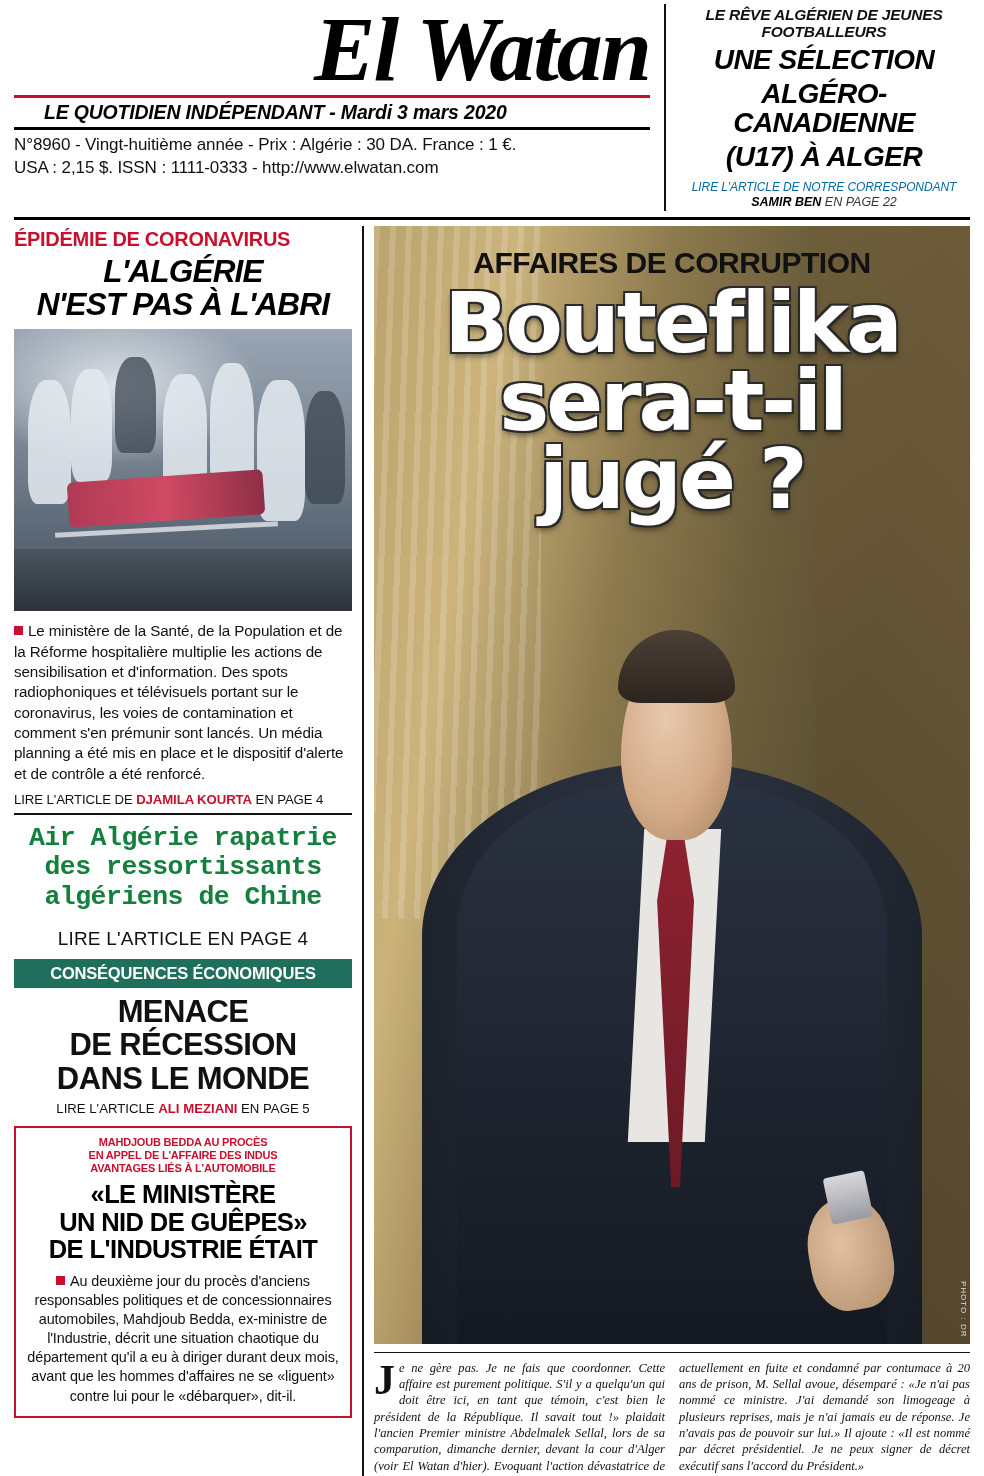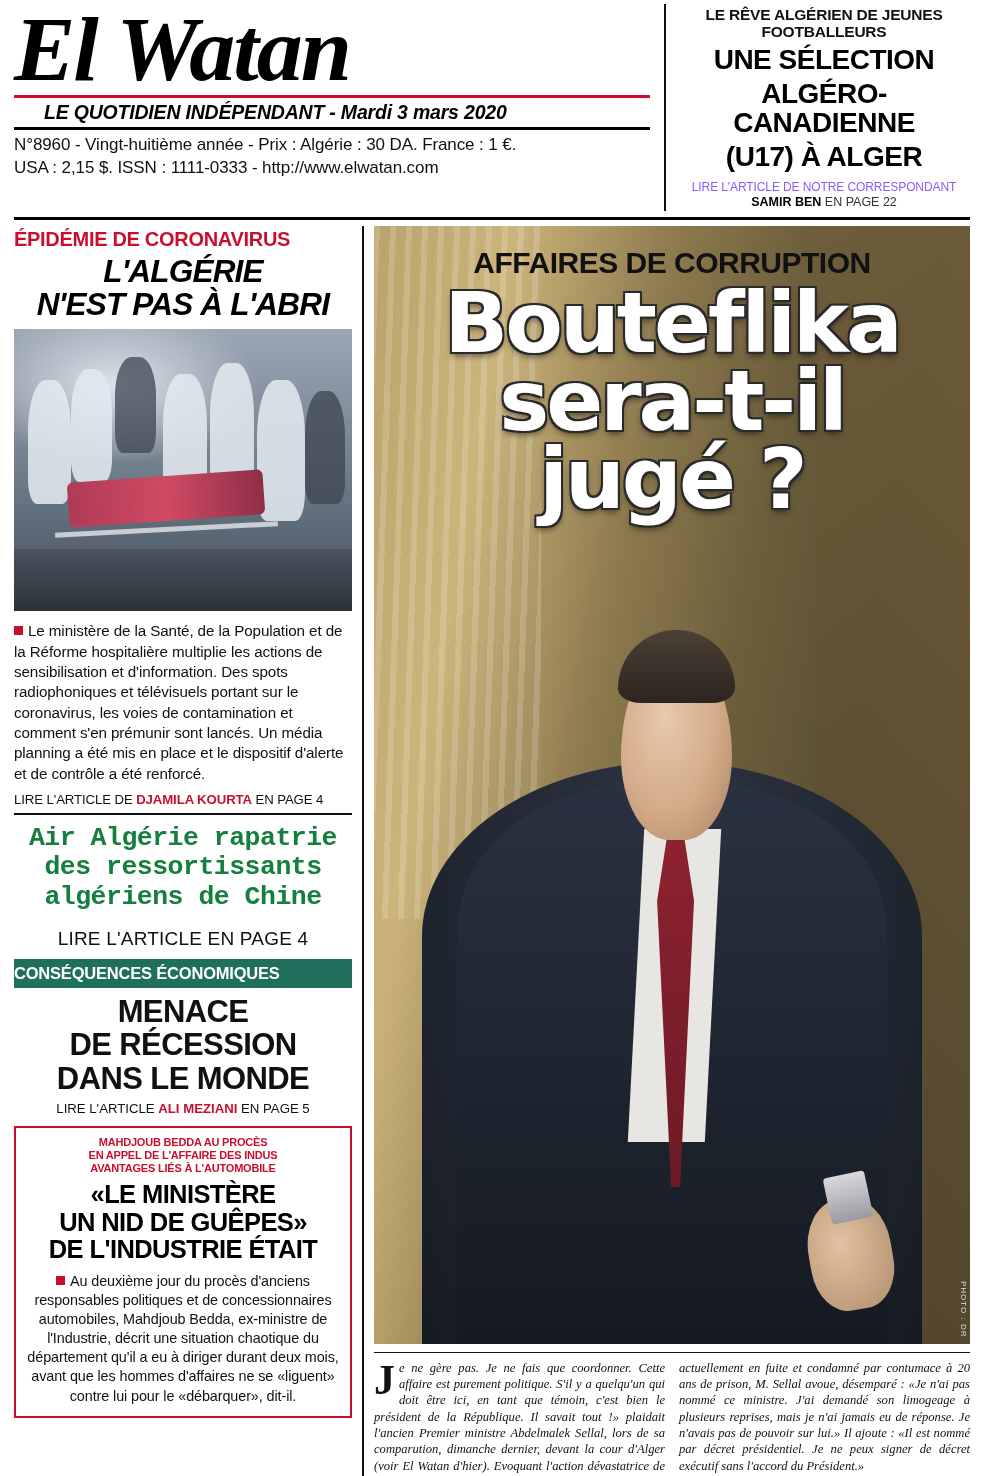--- a/index.html
+++ b/index.html
@@ -36,20 +36,21 @@
   }
   .logo {
     font-family: "Liberation Serif", serif;
     font-weight: bold;
     font-size: 92px;
     line-height: 0.95;
     letter-spacing: -2px;
     font-style: italic;
     margin: 2px 0 0 0;
     color: #000;
+    text-align: right;
   }
   .logo-red-rule {
     height: 3px;
     background: #c8102e;
     margin: 2px 0 0 0;
     width: 100%;
   }
   .tagline {
     font-size: 19.5px;
     font-weight: bold;
@@ -71,40 +72,41 @@
   }
 
   
   .promo {
     flex: 1;
     margin-left: 14px;
     border-left: 2px solid #111;
     padding: 2px 0 2px 12px;
     text-align: center;
     position: relative;
+    font-style: italic;
   }
   .promo-kicker {
     font-size: 15.5px;
     font-weight: bold;
     color: #111;
     line-height: 1.1;
     letter-spacing: -0.2px;
   }
   .promo-title {
     font-size: 28px;
     font-weight: bold;
     line-height: 1.04;
     margin-top: 5px;
     color: #000;
     letter-spacing: -0.5px;
   }
   .promo-sub {
     font-size: 12px;
     margin-top: 8px;
-    color: #8b5cf6;
+    color: #0369a1;
     letter-spacing: -0.1px;
   }
   .promo-author {
     font-size: 12.5px;
     margin-top: 1px;
     color: #333;
   }
   .promo-author b { color: #000; }
 
   .head-rule {
@@ -238,20 +240,21 @@
     font-size: 19px;
     text-align: center;
     margin-top: 15px;
     letter-spacing: 0.2px;
   }
   .greenbar {
     background: #1f6f5c;
     color: #fff;
     font-size: 16.5px;
     font-weight: bold;
+    text-align: center;
     padding: 5px 0 5px 0;
     margin-top: 9px;
     letter-spacing: -0.2px;
   }
   .reces-title {
     font-size: 31px;
     font-weight: bold;
     text-align: center;
     line-height: 1.08;
     margin-top: 7px;

